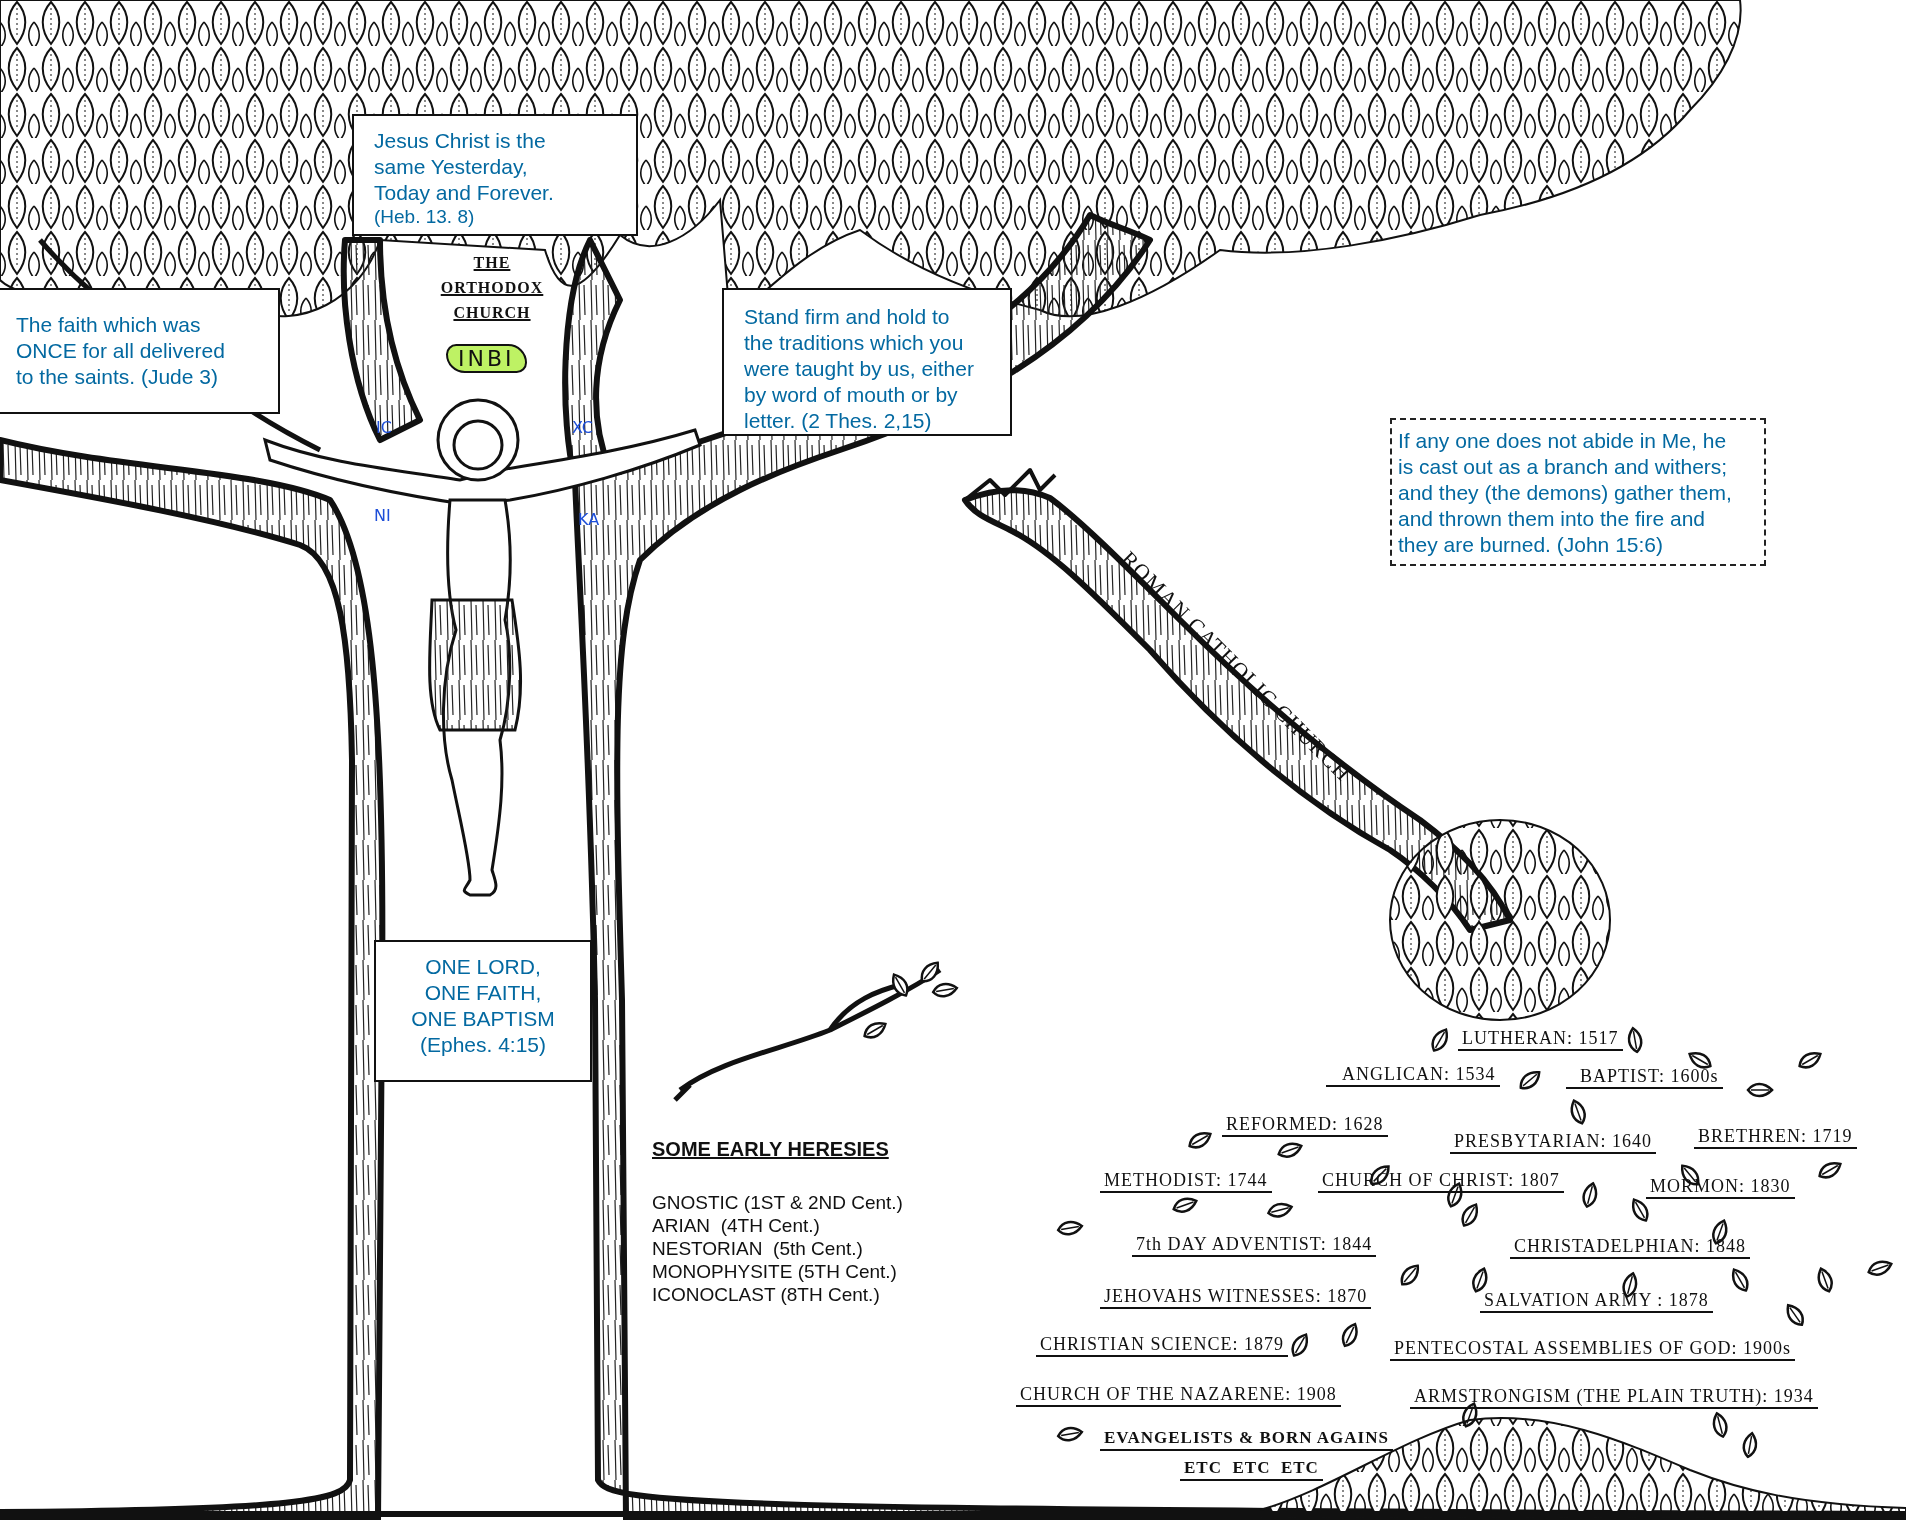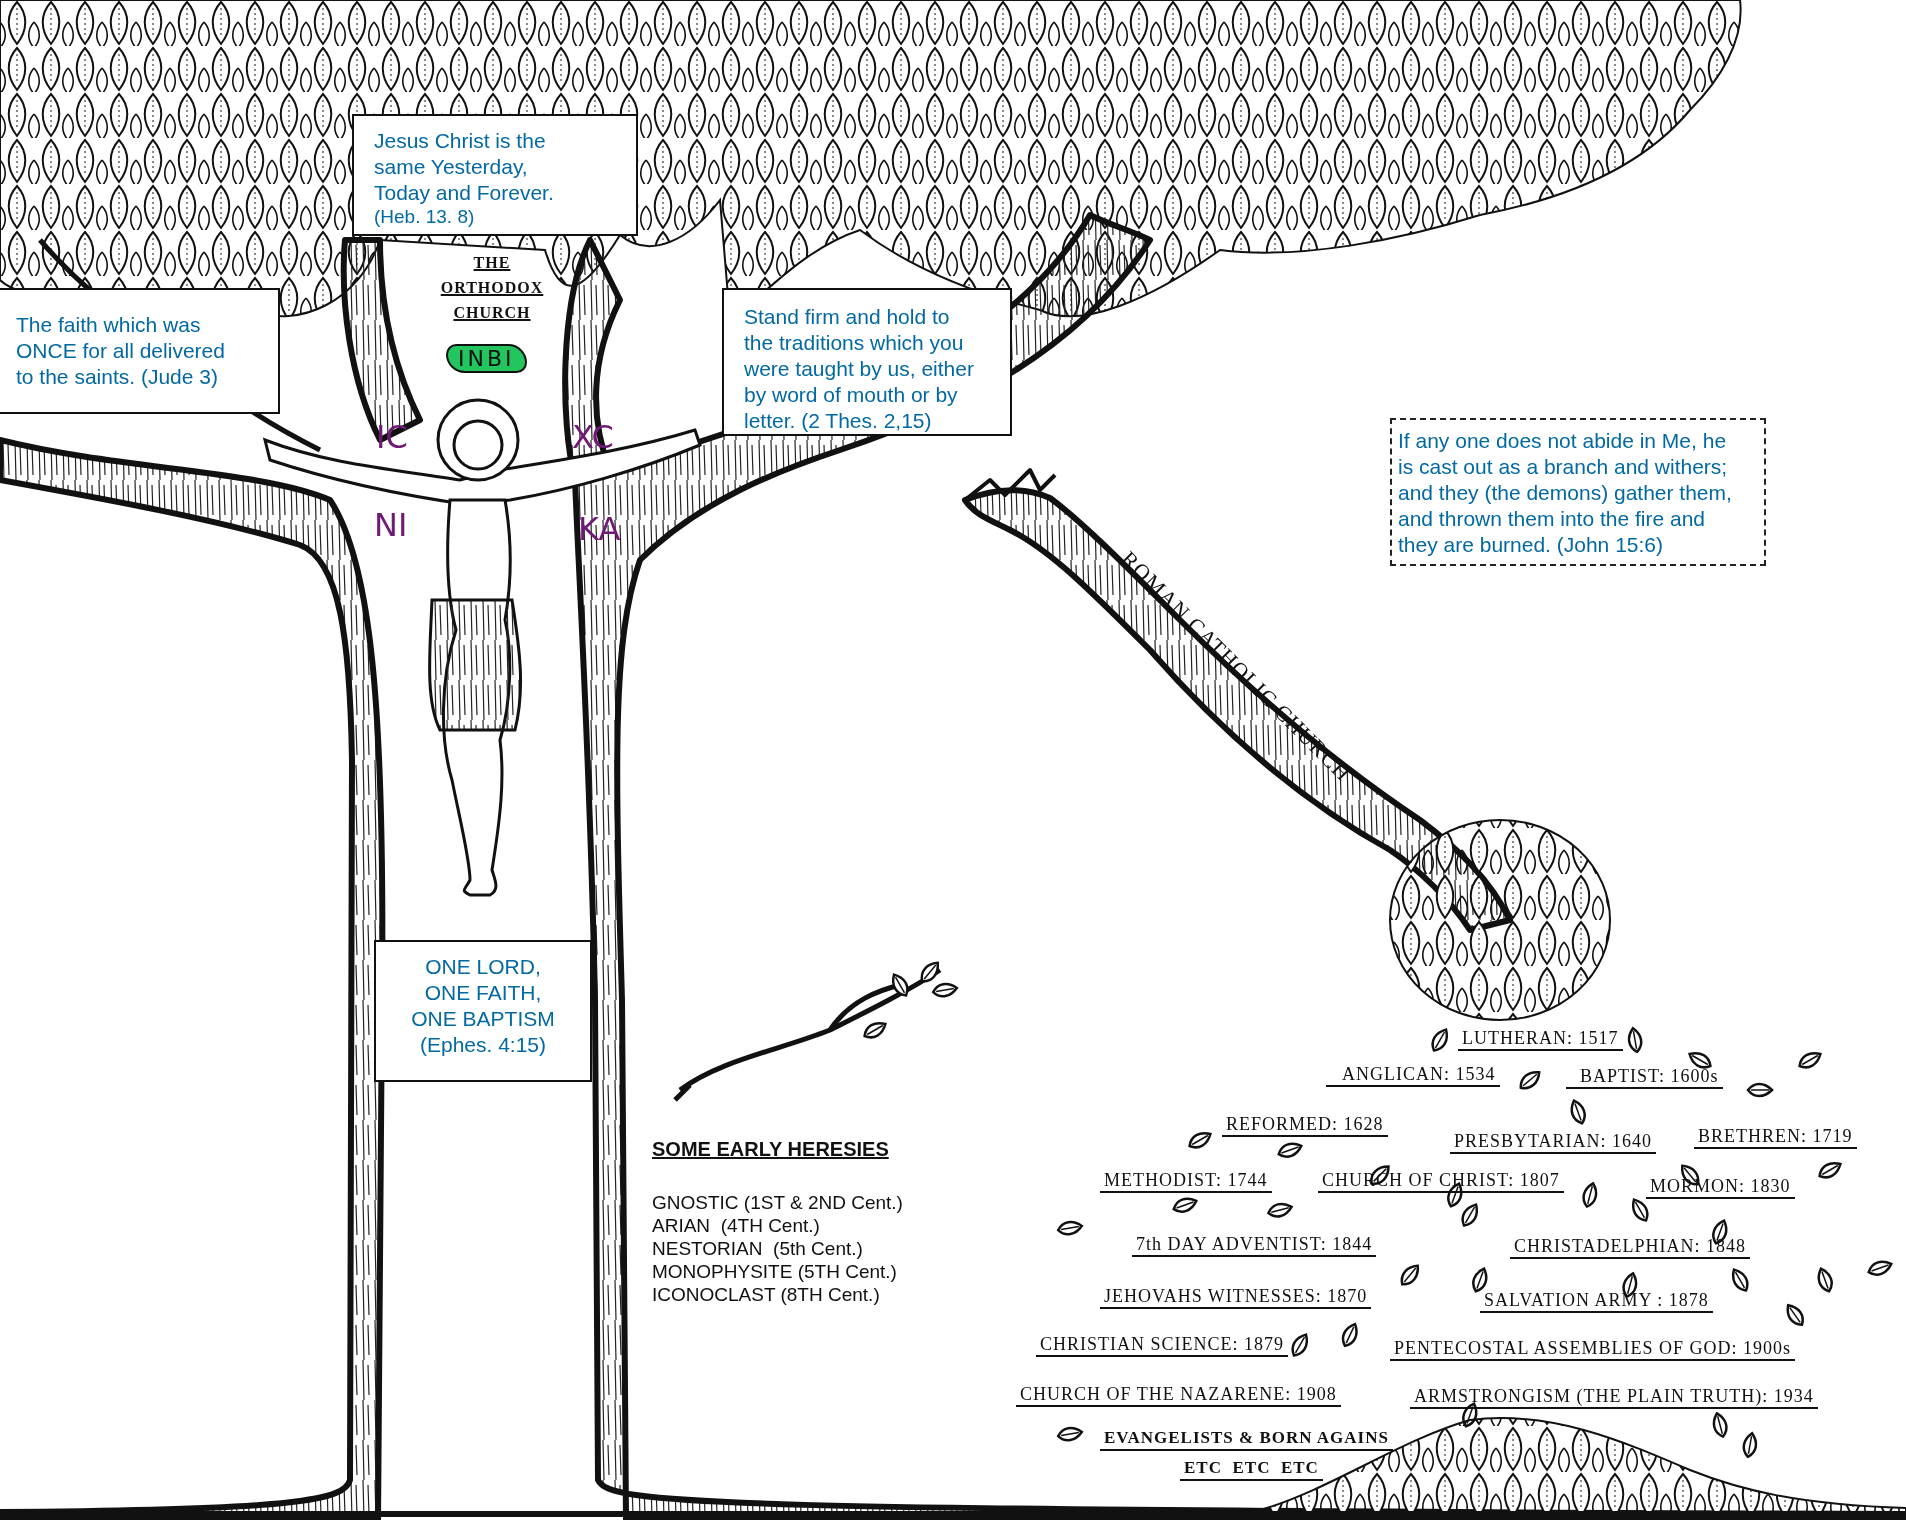--- a/index.html
+++ b/index.html
@@ -3,22 +3,22 @@
 <meta charset="utf-8">
 <style>
   html, body { margin: 0; padding: 0; background: #ffffff; }
   body { width: 1906px; height: 1520px; position: relative; overflow: hidden; font-family: "Liberation Sans", sans-serif; color: #111; }
   .art { position: absolute; left: 0; top: 0; width: 1906px; height: 1520px; }
   .box { position: absolute; background: #fff; border: 2px solid #111; box-sizing: border-box; font-family: "Liberation Sans", sans-serif; color: #0369a1; }
   .box .t { display: block; }
   .quote { font-size: 21px; line-height: 26px; }
   .title-orth { position: absolute; text-align: center; font-family: "Liberation Serif", serif; font-weight: bold; font-size: 16px; line-height: 25px; letter-spacing: 1px; }
   .title-orth span { display: block; text-decoration: underline; text-decoration-thickness: 2px; }
-  .greek { position: absolute; font-family: "DejaVu Sans", sans-serif; font-size: 32px; font-weight: normal; color: #701a75; }
-  .scroll { position: absolute; border: 2px solid #111; border-radius: 12px 22px 12px 22px; padding: 0 10px; font-family: "DejaVu Sans", sans-serif; font-size: 22px; letter-spacing: 3px; background: #22c55e; }
+  .greek { position: absolute; font-family: "DejaVu Sans", sans-serif; font-size: 16px; font-weight: normal; color: #1d4ed8; }
+  .scroll { position: absolute; border: 2px solid #111; border-radius: 12px 22px 12px 22px; padding: 0 10px; font-family: "DejaVu Sans", sans-serif; font-size: 22px; letter-spacing: 3px; background: #bef264; }
   .rc-label { position: absolute; font-family: "Liberation Serif", serif; font-size: 22px; letter-spacing: 1px; transform-origin: 0 0; white-space: nowrap; }
   .heresies { position: absolute; left: 652px; top: 1138px; font-family: "Liberation Sans", sans-serif; }
   .heresies .h-title { font-size: 20px; font-weight: bold; text-decoration: underline; display: block; margin-bottom: 30px; }
   .heresies .h-item { font-size: 19px; line-height: 23px; display: block; }
   .denom { position: absolute; font-family: "Liberation Serif", serif; font-size: 18px; letter-spacing: 1px; border-bottom: 2px solid #111; white-space: nowrap; line-height: 20px; padding: 0 4px 1px 4px; }
   .denom.bold { font-weight: bold; }
 </style>
 </head>
 <body>
 

